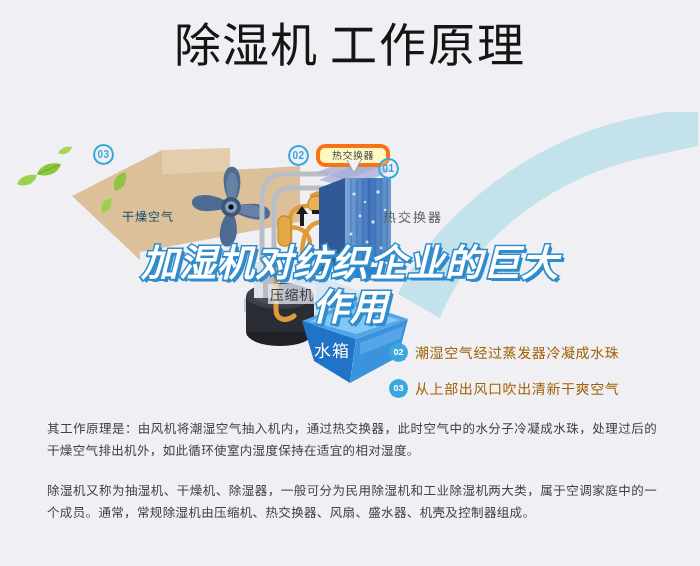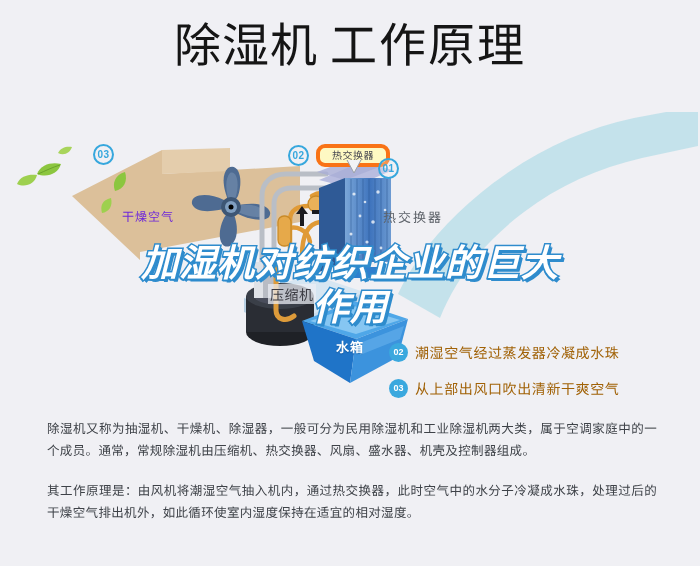--- a/index.html
+++ b/index.html
@@ -76,21 +76,21 @@
     top: 30px;
     width: 230px;
     height: 115px;
   }
   .dry-arrow svg { display:block; }
   .dry-arrow-label {
     position: absolute;
     left: 122px;
     top: 89px;
     font-size: 12px;
-    color: #6d28d9;
+    color: #0c4a6e;
     letter-spacing: 1px;
     white-space: nowrap;
   }
 
   
   .leaf { position: absolute; }
   .leaf svg { display:block; }
 
   
   .fan {
@@ -147,25 +147,25 @@
   .tank {
     position: absolute;
     left: 300px;
     top: 181px;
     width: 110px;
     height: 90px;
   }
   .tank svg { display:block; }
   .tank-label {
     position: absolute;
-    left: 336px;
+    left: 314px;
     top: 219px;
-    font-size: 13px;
+    font-size: 17px;
     color: #ffffff;
-    font-weight: 700;
+    font-weight: 400;
     letter-spacing: 1px;
     white-space: nowrap;
     text-shadow: 0 1px 1px rgba(0,60,120,.45);
   }
 
   
   .callout {
     position: absolute;
     left: 316px;
     top: 26px;
@@ -505,17 +505,17 @@
     </div>
 
   </div>
 
   <div class="overlay">
     <div class="overlay-line">加湿机对纺织企业的巨大</div>
     <div class="overlay-line">作用</div>
   </div>
 
   <div class="body-copy">
+    <p class="para">其工作原理是：由风机将潮湿空气抽入机内，通过热交换器，此时空气中的水分子冷凝成水珠，处理过后的干燥空气排出机外，如此循环使室内湿度保持在适宜的相对湿度。</p>
     <p class="para">除湿机又称为抽湿机、干燥机、除湿器，一般可分为民用除湿机和工业除湿机两大类，属于空调家庭中的一个成员。通常，常规除湿机由压缩机、热交换器、风扇、盛水器、机壳及控制器组成。</p>
-    <p class="para">其工作原理是：由风机将潮湿空气抽入机内，通过热交换器，此时空气中的水分子冷凝成水珠，处理过后的干燥空气排出机外，如此循环使室内湿度保持在适宜的相对湿度。</p>
   </div>
 
 </div>
 
 </body></html>

